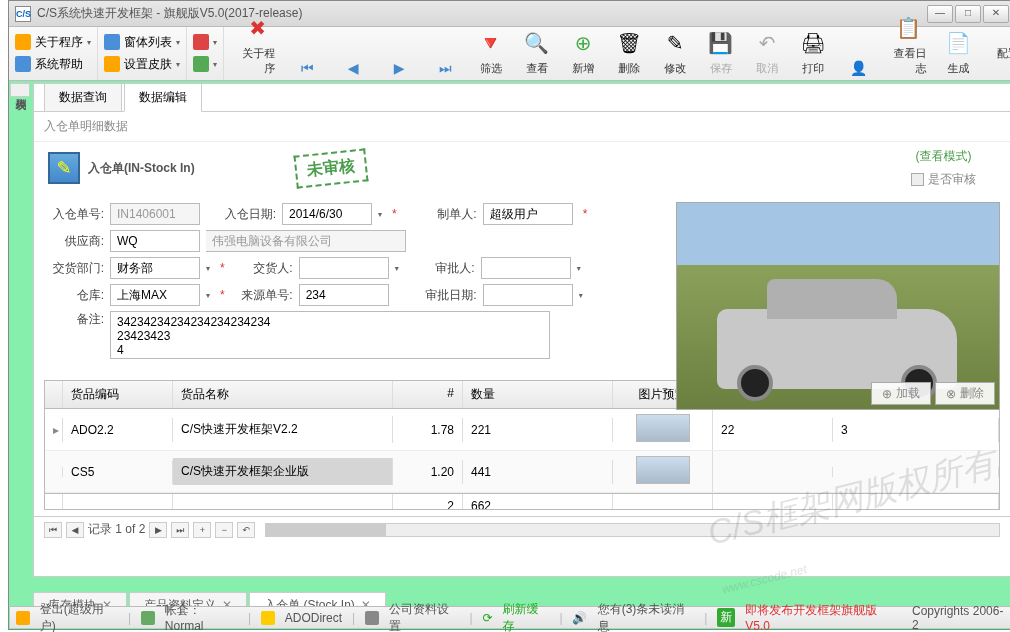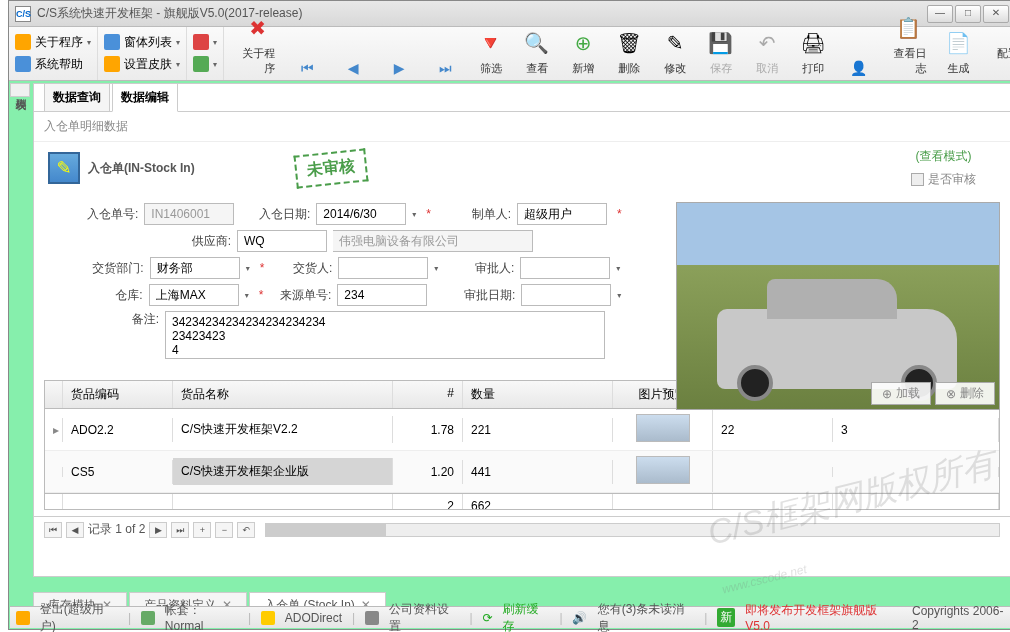--- a/index.html
+++ b/index.html
@@ -19,41 +19,41 @@
 .micon.green { background:#5a5; }
 .drop { color:#666; font-size:8px; }
 .toolbar { display:flex; align-items:flex-end; padding:4px 10px 2px; gap:6px; }
 .tbtn { display:flex; flex-direction:column; align-items:center; gap:2px; padding:2px 6px; cursor:pointer; min-width:40px; }
 .tbtn .bicon { width:32px; height:32px; display:flex; align-items:center; justify-content:center; font-size:20px; }
 .tbtn .lbl { color:#333; font-size:11px; }
 .tbtn.small .bicon { width:16px; height:16px; font-size:14px; }
 .sidetab { position:absolute; left:1px; top:82px; width:20px; writing-mode:vertical-lr; background:#f0f0f0; border:1px solid #ccc; padding:6px 2px; font-size:11px; color:#555; }
 .content { position:absolute; left:24px; top:82px; right:4px; bottom:52px; background:#fff; border:1px solid #ccc; }
 .tabrow { display:flex; height:28px; border-bottom:1px solid #ccc; align-items:flex-end; padding-left:10px; }
-.tab { padding:5px 8px; border:1px solid #ccc; border-bottom:none; background:#f5f5f5; margin-right:2px; cursor:pointer; position:relative;font-weight:bold; }
+.tab { padding:5px 14px; border:1px solid #ccc; border-bottom:none; background:#f5f5f5; margin-right:2px; cursor:pointer; position:relative; }
 .tab.active { background:#fff; border-bottom:1px solid #fff; margin-bottom:-1px; }
 .subtitle { padding:6px 10px; color:#888; font-size:12px; border-bottom:1px solid #eee; }
 .formhdr { display:flex; align-items:center; padding:6px 14px; }
 .formtitle { display:flex; align-items:center; gap:8px; }
 .formtitle .ficon { width:32px; height:32px; background:linear-gradient(#6ad,#48c); border:2px solid #369; display:flex; align-items:center; justify-content:center; color:#ff0; font-size:18px; }
 .formtitle h2 { color:#555; font-size:12px; font-weight:bold; }
 .stamp { margin-left:100px; color:#4a9d4a; border:2px dashed #4a9d4a; padding:4px 10px; font-size:16px; font-weight:bold; transform:rotate(-6deg); }
 .mode { color:#4a9d4a; margin-left:auto; margin-right:20px; font-size:12px; text-align:center; }
 .mode .chk { display:flex; align-items:center; gap:4px; margin-top:6px; color:#888; }
 .chkbox { width:13px; height:13px; border:1px solid #aaa; background:#eee; }
 .imgbox { width:324px; height:208px; border:1px solid #aaa; position:absolute; right:10px; top:60px; background:#8a7; overflow:hidden; }
 .carimg { width:100%; height:100%; background:linear-gradient(180deg,#a5c5e5 0%,#a5c5e5 30%,#8ba05a 30%,#6b8040 100%); position:relative; }
 .car { position:absolute; bottom:20px; left:40px; width:240px; height:80px; background:#c8c8c8; border-radius:10px 30px 8px 8px; }
 .car::before { content:""; position:absolute; top:-30px; left:50px; width:130px; height:40px; background:#b0b0b0; border-radius:8px 20px 0 0; }
 .wheel { position:absolute; bottom:-12px; width:36px; height:36px; background:#222; border-radius:50%; border:4px solid #888; }
 .wheel.w1 { left:20px; } .wheel.w2 { right:20px; }
 .imgbtns { position:absolute; bottom:4px; right:4px; display:flex; gap:4px; }
 .imgbtn { background:rgba(255,255,255,.9); border:1px solid #aaa; padding:2px 10px; font-size:11px; color:#888; cursor:pointer; display:flex; align-items:center; gap:4px; }
 .formgrid { padding:4px 14px 10px; }
-.frow { display:flex; align-items:center; margin:5px 0; gap:6px;justify-content:center; }
+.frow { display:flex; align-items:center; margin:5px 0; gap:6px; }
 .flbl { width:56px; text-align:right; color:#444; }
 .finput { border:1px solid #bbb; padding:3px 6px; background:#fff; height:22px; }
 .finput[readonly] { background:#f5f5f5; color:#999; }
 .req { color:#d33; margin:0 4px; }
 .grid { margin:6px 10px; border:1px solid #bbb; max-height:130px; overflow:hidden; }
 .ghdr { display:flex; background:linear-gradient(#f8f8f8,#e8e8e8); border-bottom:1px solid #bbb; }
 .gcell { padding:5px 8px; border-right:1px solid #ddd; overflow:hidden; white-space:nowrap; }
 .grow { display:flex; border-bottom:1px solid #eee; align-items:center; min-height:36px; }
 .grow:nth-child(even) { background:#fafafa; }
 .gc1{width:18px;text-align:center;color:#888;} .gc2{width:110px;} .gc3{width:220px;} .gc4{width:70px;text-align:right;} .gc5{width:150px;text-align:left;} .gc6{width:100px;text-align:center;} .gc7{width:120px;} .gc8{flex:1;}

